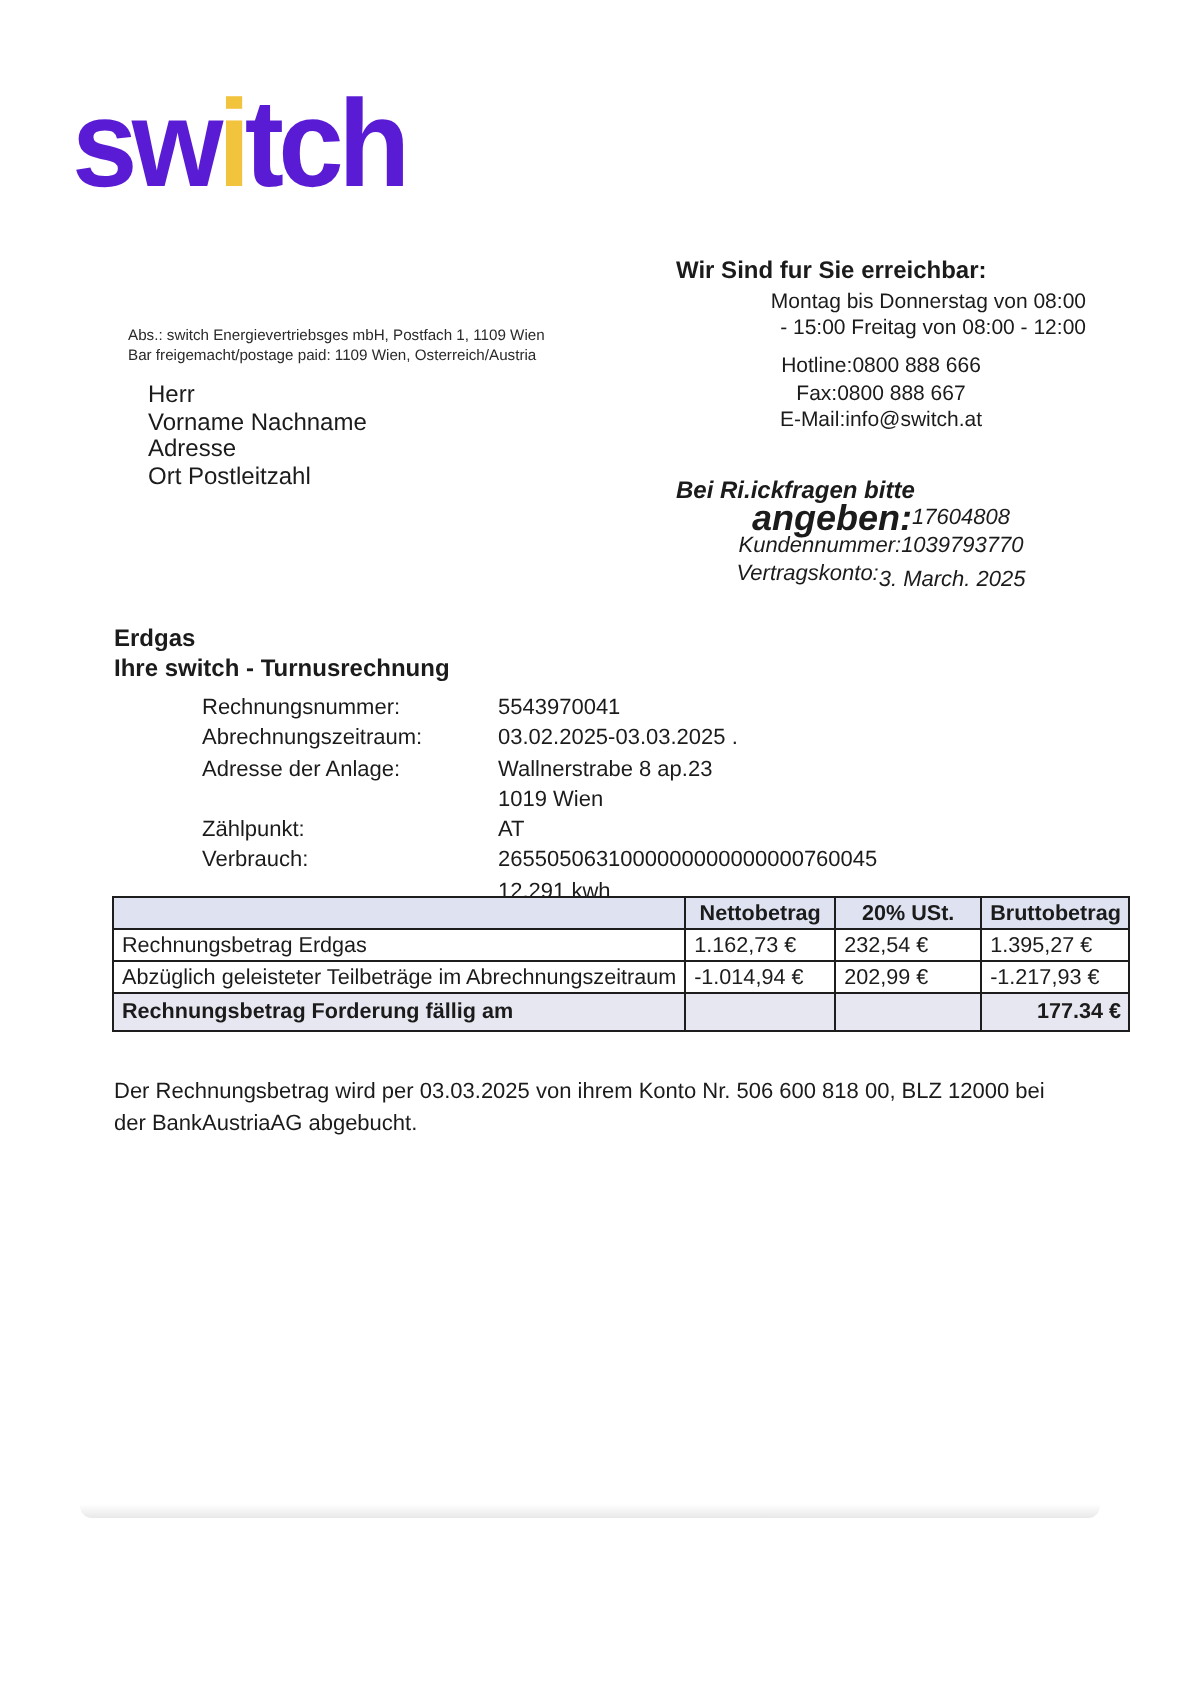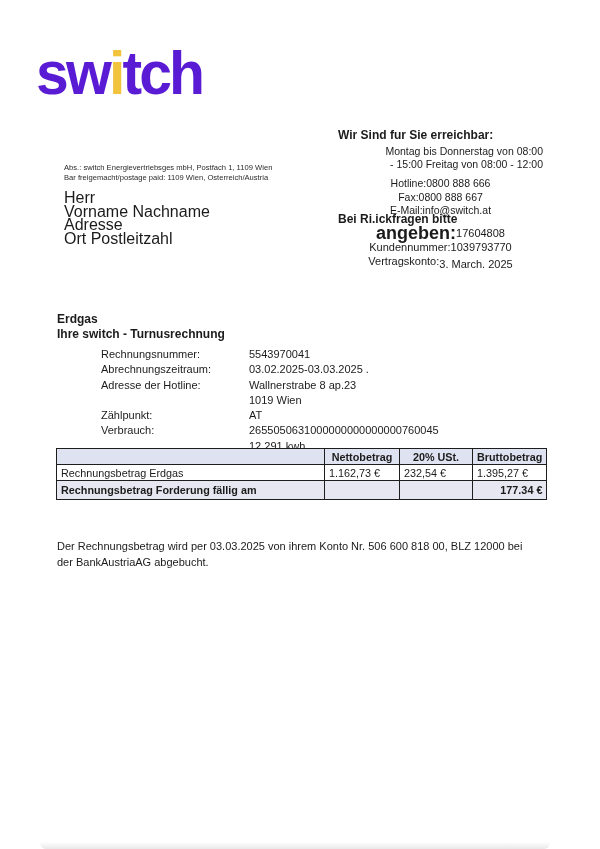--- a/index.html
+++ b/index.html
@@ -1,18 +1,18 @@
 <!DOCTYPE html>
 <html style="--logo-purple: #5a1bd4; --logo-yellow: #f2c33c; --table-header-bg: #dfe3f1; --table-total-bg: #e7e7f1;"><head>
 <meta charset="utf-8">
 <style>
   html,body { margin:0; padding:0; background:#ffffff; }
   .page {
     position:relative;
-    width:600px; height:849px;
+    width:600px; height:759px;
     background:#ffffff;
     font-family:"Liberation Sans", sans-serif;
     color:#1b1b1b;
     overflow:hidden;
   }
 
   
   .logo {
     position:absolute; left:36px; top:42px;
     font-size:62px; font-weight:bold; letter-spacing:-3px; line-height:1;
@@ -23,24 +23,24 @@
 
   
   .contact { position:absolute; left:338px; top:128px; width:205px; font-size:10.5px; }
   .contact .h { font-weight:bold; font-size:12px; margin-bottom:3px; white-space:nowrap; }
   .contact .hours { text-align:right; line-height:13px; white-space:nowrap; }
   .kv { display:flex; justify-content:center; line-height:13.5px; }
   .contact .gap { height:6px; }
 
   
   .sender { position:absolute; left:64px; top:163px; font-size:7.6px; line-height:9.5px; color:#2a2a2a; white-space:nowrap; }
-  .recipient { position:absolute; left:64px; top:191px; font-size:16px; line-height:13.5px; }
-
-  
-  .reference { position:absolute; left:338px; top:212px; width:205px; font-size:11px; }
+  .recipient { position:absolute; left:74px; top:191px; font-size:12px; line-height:13.5px; }
+
+  
+  .reference { position:absolute; left:338px; top:238px; width:205px; font-size:11px;font-style:italic; }
   .reference .h { font-weight:bold; font-size:12px; line-height:14px; }
   .reference .kv { line-height:14px; }
   .reference .kv.bld > span:first-child { font-weight:bold; font-size:18px; }
   .reference .kv.datekv > span:last-child { position:relative; top:3px; }
 
   
   .title { position:absolute; left:57px; top:312px; font-weight:bold; font-size:12px; line-height:15px; }
 
   
   .details { position:absolute; left:57px; top:347px; font-size:11px; }
@@ -143,21 +143,21 @@
   <div class="details">
     <div class="drow">
       <span class="dlabel">Rechnungsnummer:</span>
       <span class="dvalue">5543970041</span>
     </div>
     <div class="drow">
       <span class="dlabel">Abrechnungszeitraum:</span>
       <span class="dvalue">03.02.2025-03.03.2025 .</span>
     </div>
     <div class="drow">
-      <span class="dlabel">Adresse der Hotline:</span>
+      <span class="dlabel">Adresse der Anlage:</span>
       <span class="dvalue">Wallnerstrabe 8 ap.23</span>
     </div>
     <div class="drow">
       <span class="dlabel"></span>
       <span class="dvalue">1019 Wien</span>
     </div>
     <div class="drow">
       <span class="dlabel">Zählpunkt:</span>
       <span class="dvalue">AT</span>
     </div>
@@ -184,20 +184,26 @@
       <td>Nettobetrag</td>
       <td>20% USt.</td>
       <td>Bruttobetrag</td>
     </tr>
     <tr class="trow">
       <td>Rechnungsbetrag Erdgas</td>
       <td class="num">1.162,73 €</td>
       <td class="num">232,54 €</td>
       <td class="num">1.395,27 €</td>
     </tr>
+    <tr class="trow">
+      <td>Abzüglich geleisteter Teilbeträge im Abrechnungszeitraum</td>
+      <td class="num">-1.014,94 €</td>
+      <td class="num">202,99 €</td>
+      <td class="num">-1.217,93 €</td>
+    </tr>
     <tr class="ttotal">
       <td>Rechnungsbetrag Forderung fällig am</td>
       <td class="num"></td>
       <td class="num"></td>
       <td class="num">177.34 €</td>
     </tr>
   </tbody>
     </table>
 
   <div class="footer-text">

